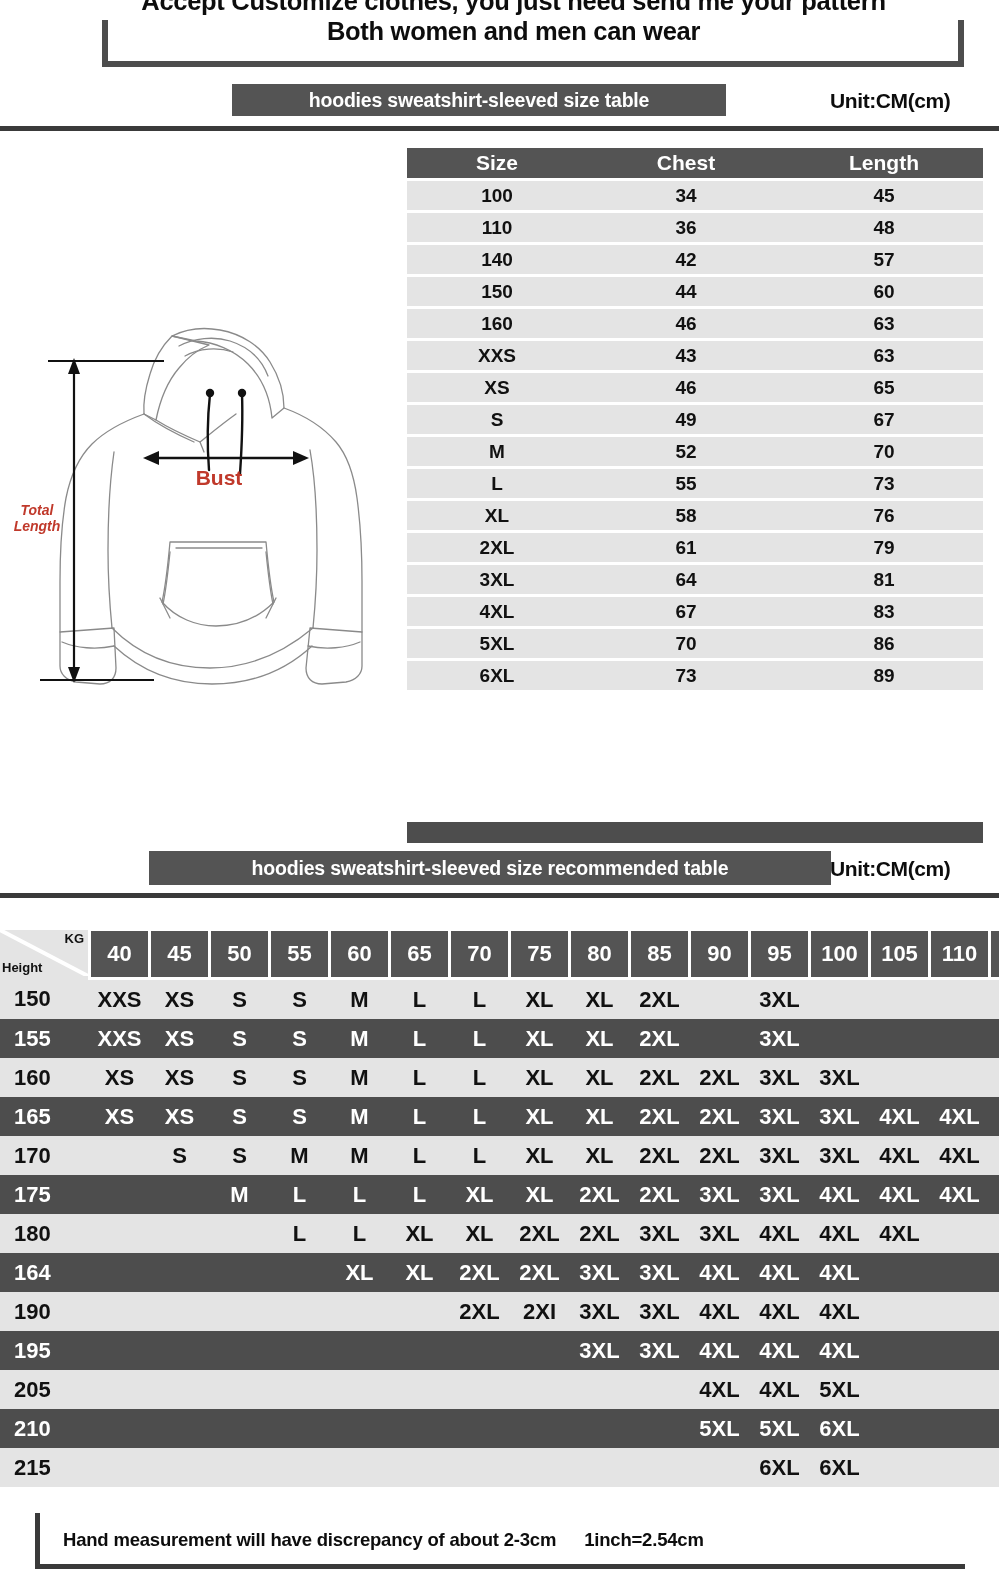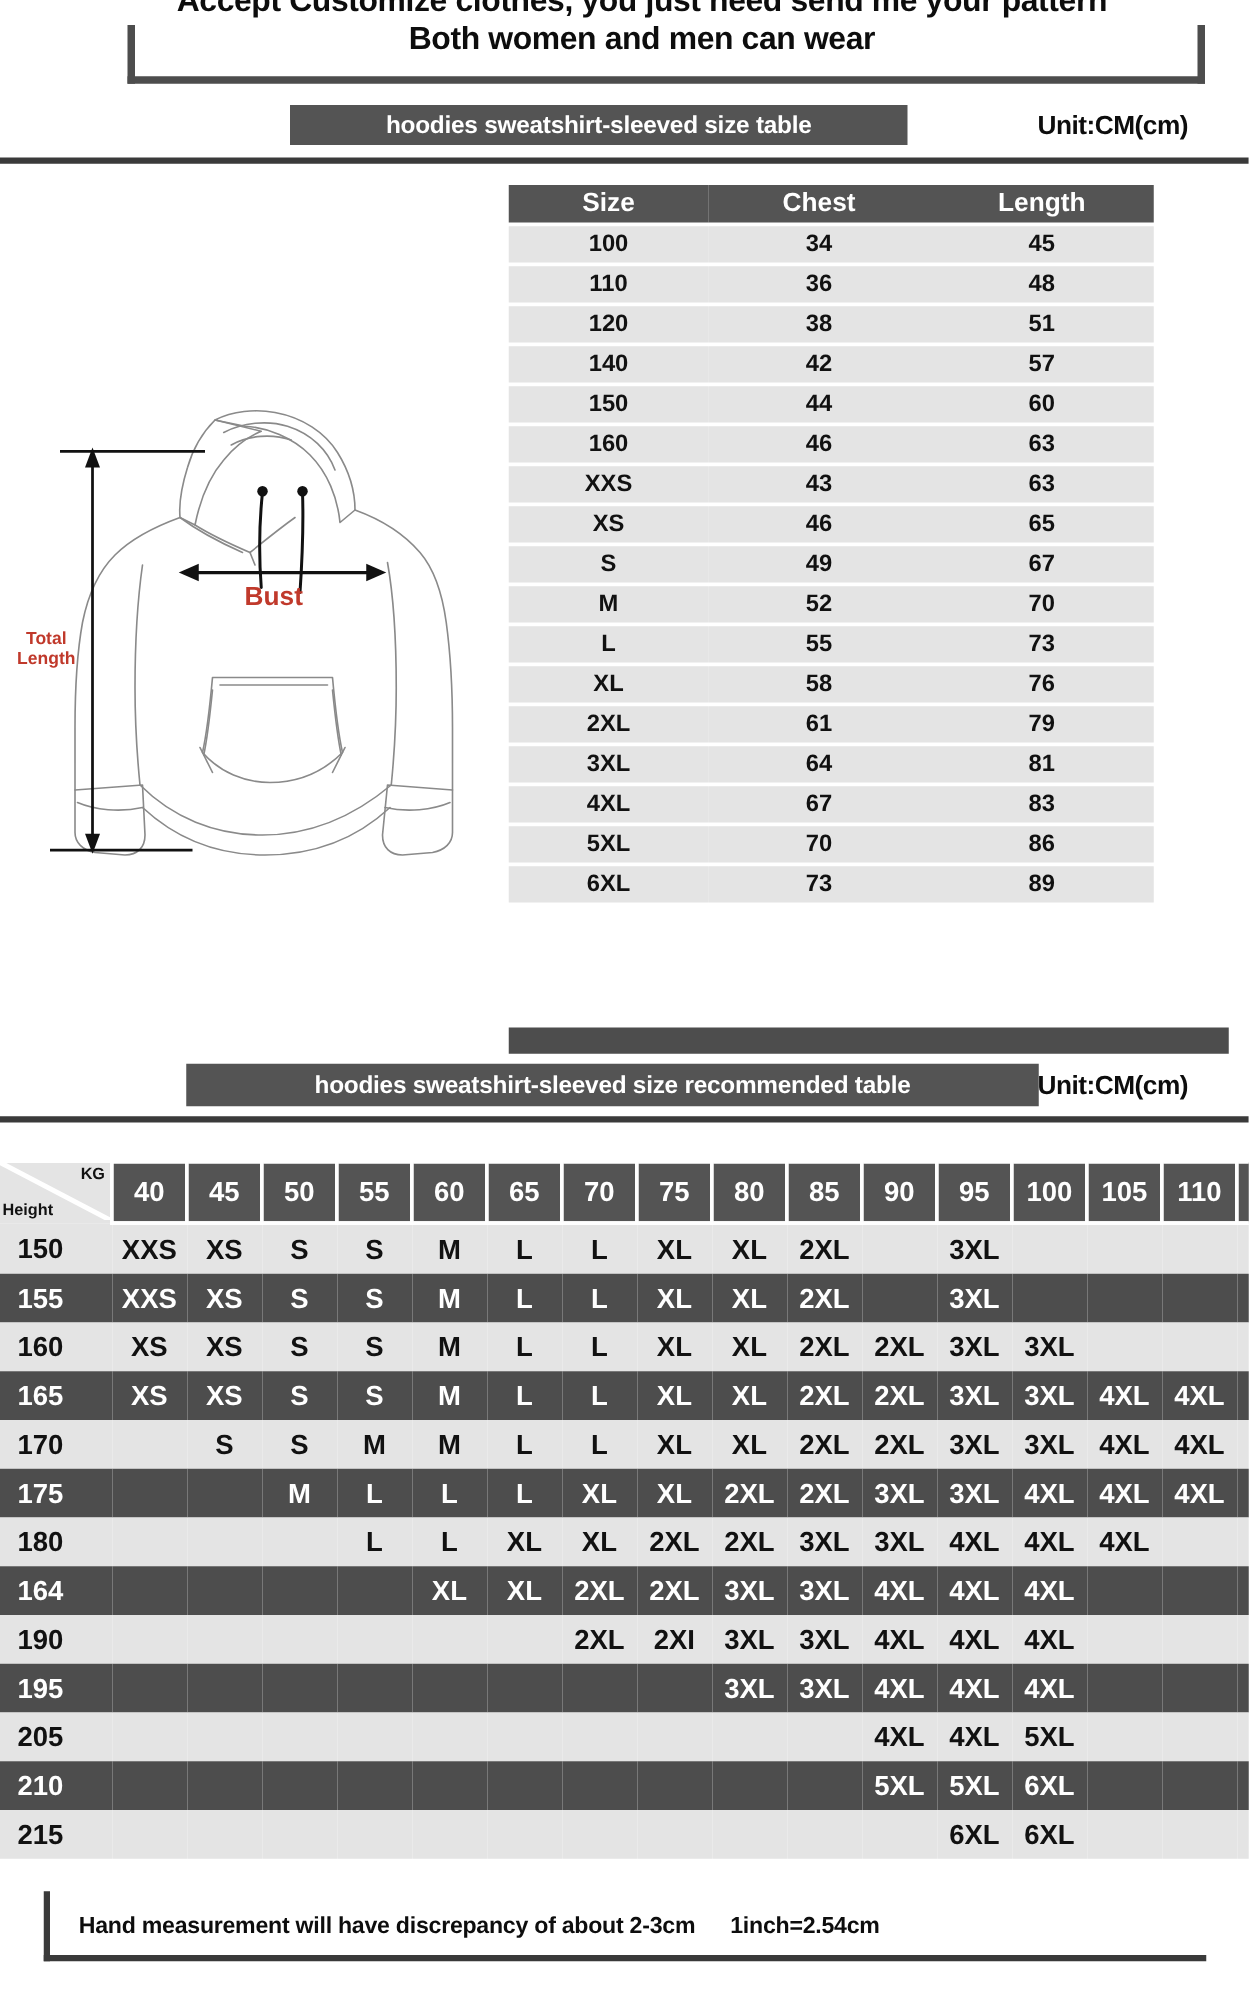--- a/index.html
+++ b/index.html
@@ -109,40 +109,41 @@
     color: #c0392b;
     font-weight: bold;
     font-size: 14px;
     line-height: 16px;
     text-align: center;
   }
   #label-total-length {
     left: 4px;
     top: 200px;
     width: 58px;
+    font-style: italic;
   }
   #label-bust {
     left: 160px;
     top: 168px;
     width: 110px;
     font-size: 21px;
     color: #c0392b;
   }
 
   
   .size-table {
     position: absolute;
     left: 407px;
     top: 145px;
     width: 576px;
   }
   .size-table table {
     border-collapse: separate;
     border-spacing: 0 3px;
-    width: 516px;
+    width: 576px;
   }
   .size-table th {
     background: #545454;
     color: #ffffff;
     font-size: 21px;
     font-weight: bold;
     height: 30px;
     padding: 0;
     text-align: center;
   }
@@ -374,25 +375,20 @@
     <tbody id="size-table-body">
         <tr>
           <td class="col-size">100</td>
           <td class="col-chest">34</td>
           <td class="col-length">45</td>
         </tr>
         <tr>
           <td class="col-size">110</td>
           <td class="col-chest">36</td>
           <td class="col-length">48</td>
-        </tr>
-        <tr>
-          <td class="col-size">120</td>
-          <td class="col-chest">38</td>
-          <td class="col-length">51</td>
         </tr>
         <tr>
           <td class="col-size">140</td>
           <td class="col-chest">42</td>
           <td class="col-length">57</td>
         </tr>
         <tr>
           <td class="col-size">150</td>
           <td class="col-chest">44</td>
           <td class="col-length">60</td>

